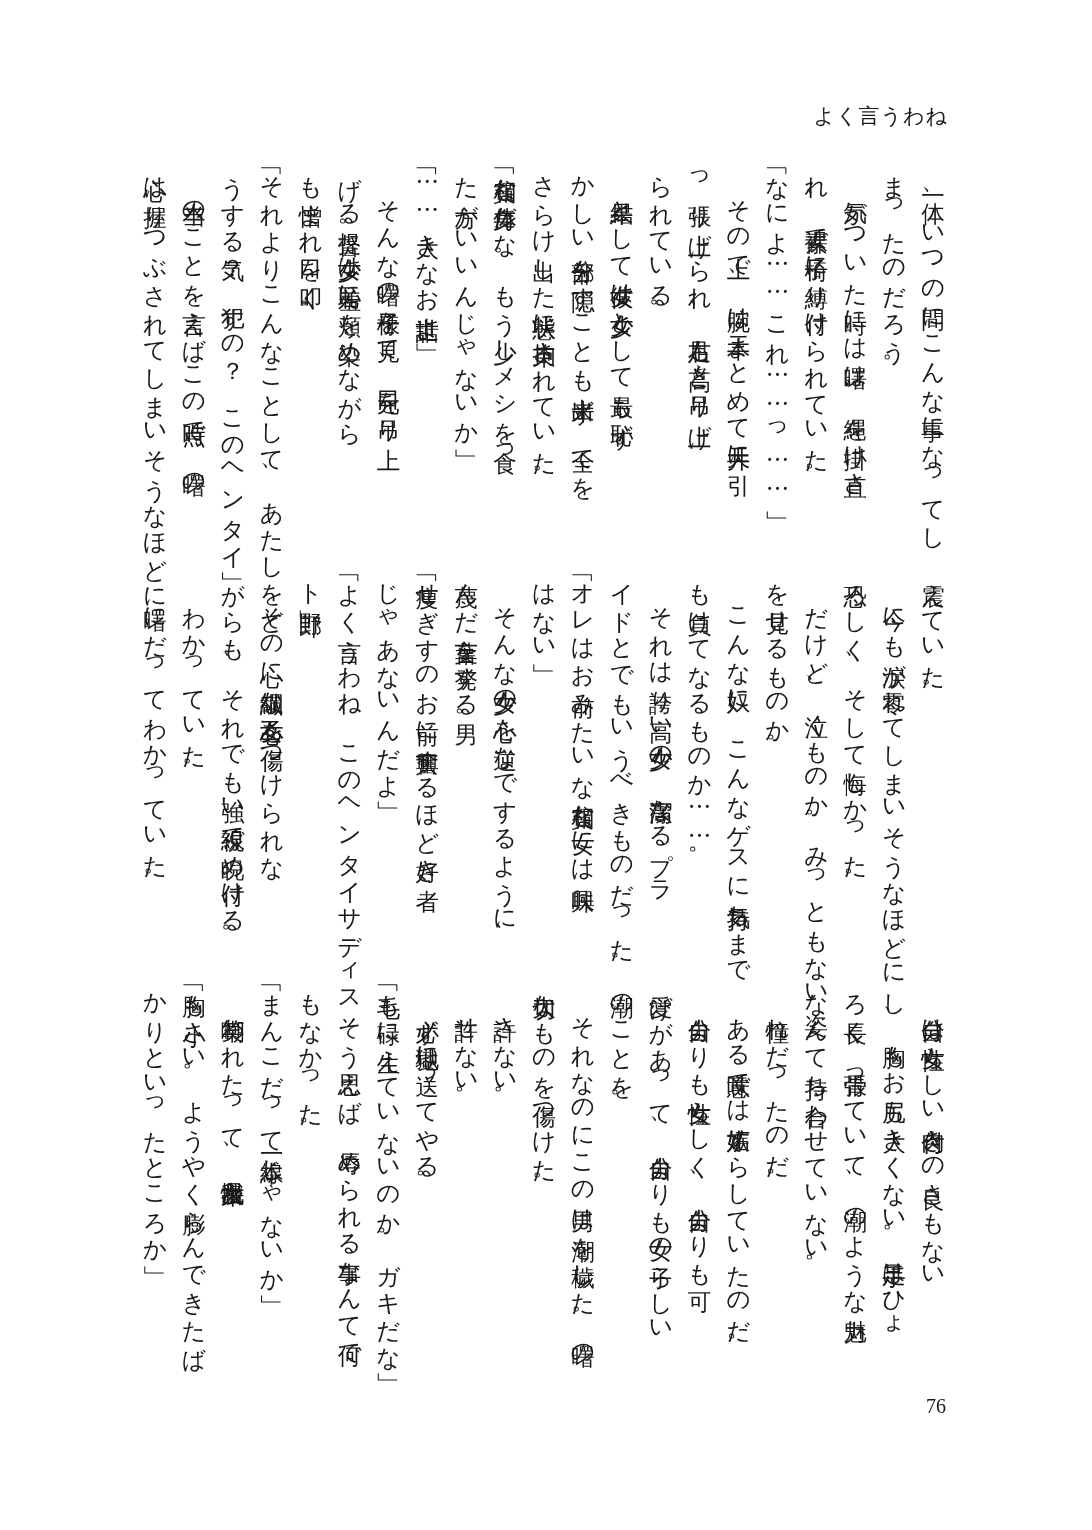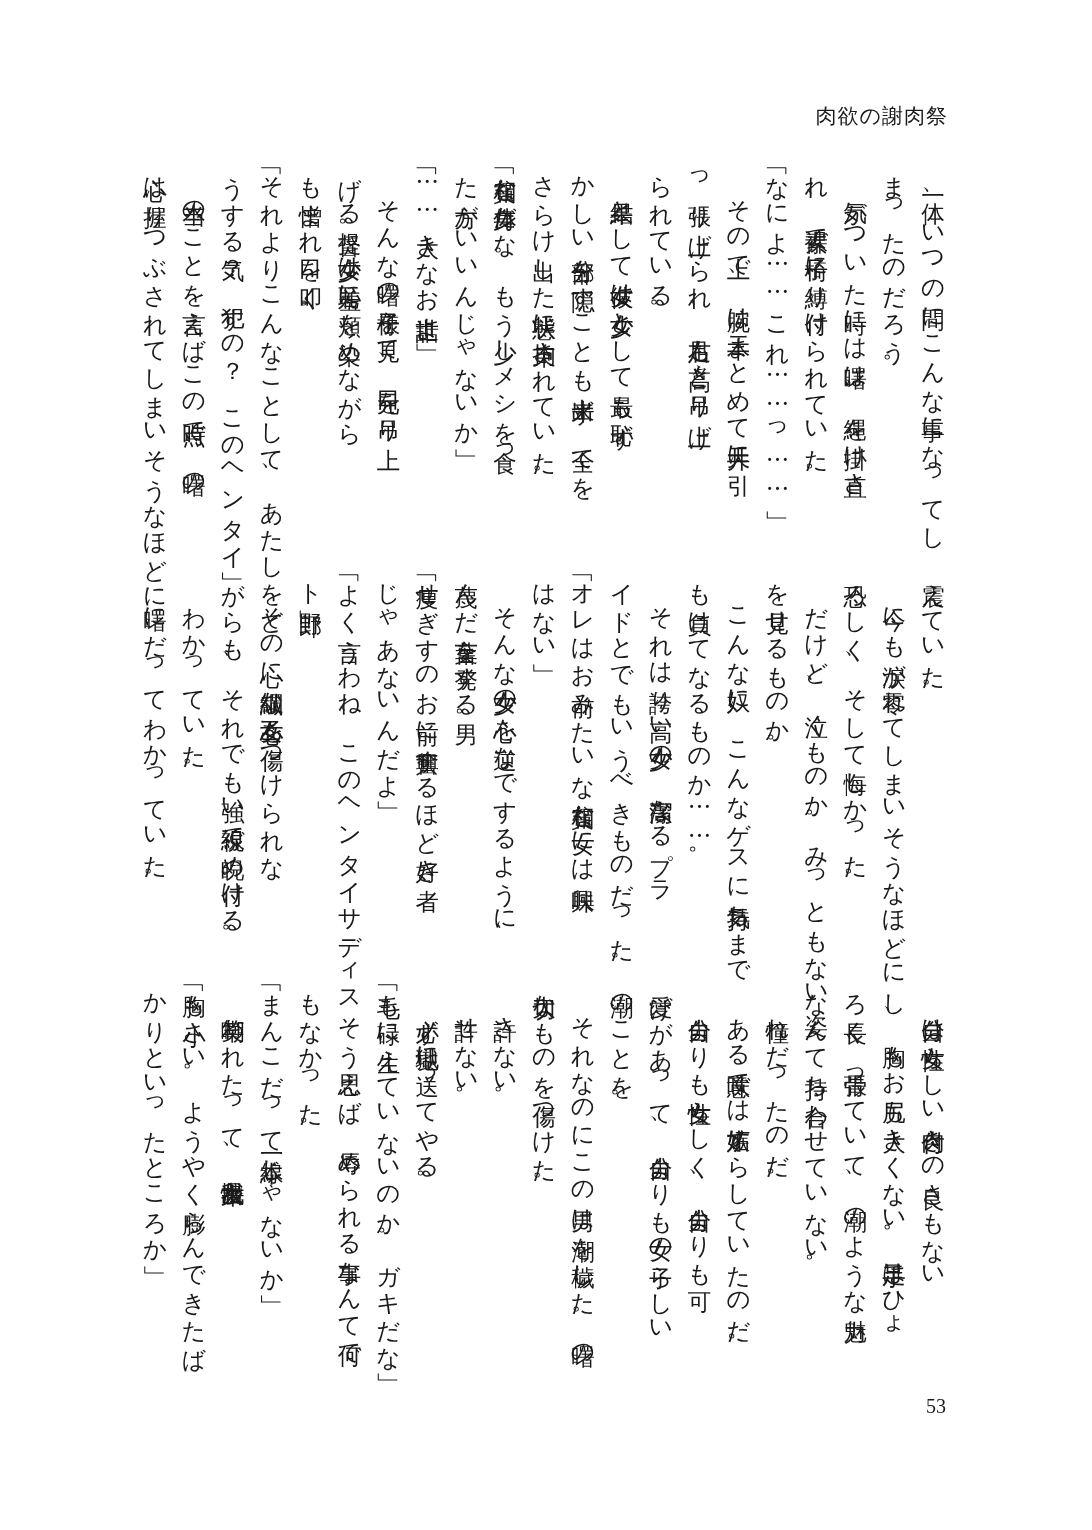--- a/index.html
+++ b/index.html
@@ -14,21 +14,21 @@
     .col {
       position: absolute; top: 0; width: 38px; height: 395px;
       writing-mode: vertical-rl; text-orientation: upright;
       font-size: 23.5px; line-height: 38px; letter-spacing: 0.5px;
       white-space: nowrap;
     }
   </style>
 </head>
 <body>
 
-<div class="running-head">肉欲の謝肉祭</div>
+<div class="running-head">よく言うわね</div>
 
 <div class="tier tier-1">
     <div class="col" style="left: 774px;">　一体、いつの間にこんな事になってし</div>
     <div class="col" style="left: 735.1px;">まったのだろう。</div>
     <div class="col" style="left: 696.2px;">　気がついた時には曙は、縄を掛け直さ</div>
     <div class="col" style="left: 657.3px;">れ、素裸で椅子に縛り付けられていた。</div>
     <div class="col" style="left: 618.4px;">「なによ……これ……っ……」</div>
     <div class="col" style="left: 579.5px;">　その上で、腕は二本まとめて天井に引</div>
     <div class="col" style="left: 540.6px;">っ張り上げられ、右足も高々と吊り上げ</div>
     <div class="col" style="left: 501.7px;">られている。</div>
@@ -86,13 +86,13 @@
     <div class="col" style="left: 268.3px;">　必ず地獄に送ってやる。</div>
     <div class="col" style="left: 229.4px;">「毛も碌に生えていないのか。ガキだな」</div>
     <div class="col" style="left: 190.5px;">　そう思えば、辱められる事なんて何で</div>
     <div class="col" style="left: 151.6px;">もなかった。</div>
     <div class="col" style="left: 112.7px;">「まんこだって一本線じゃないか」</div>
     <div class="col" style="left: 73.8px;">　嘲笑われたって、我慢出来た。</div>
     <div class="col" style="left: 34.9px;">「胸も小さい。ようやく膨らんできたば</div>
     <div class="col" style="left: -4px;">かりといったところか」</div>
   </div>
 
-<div class="folio">53</div>
+<div class="folio">76</div>
 
 </body></html>

